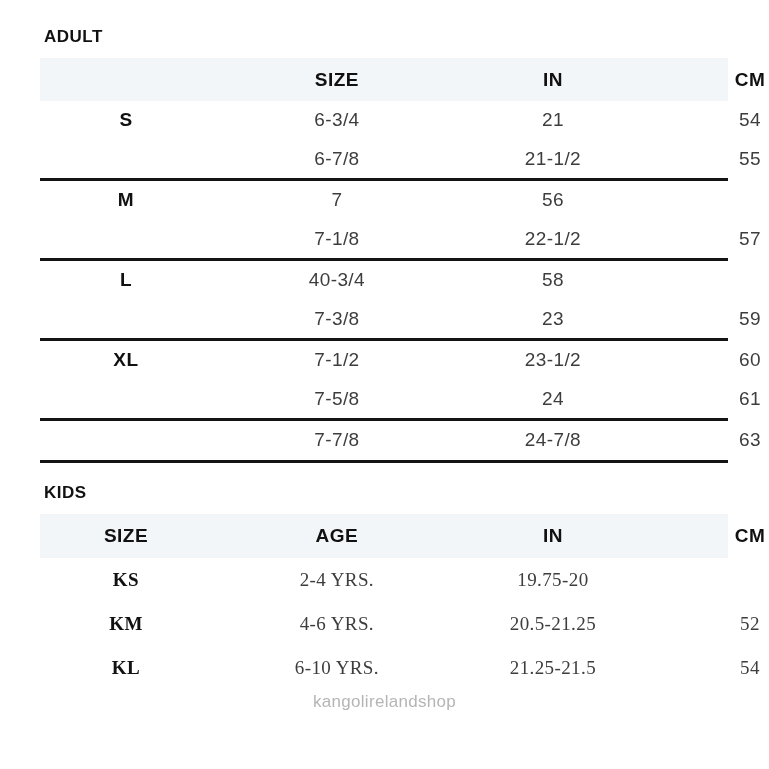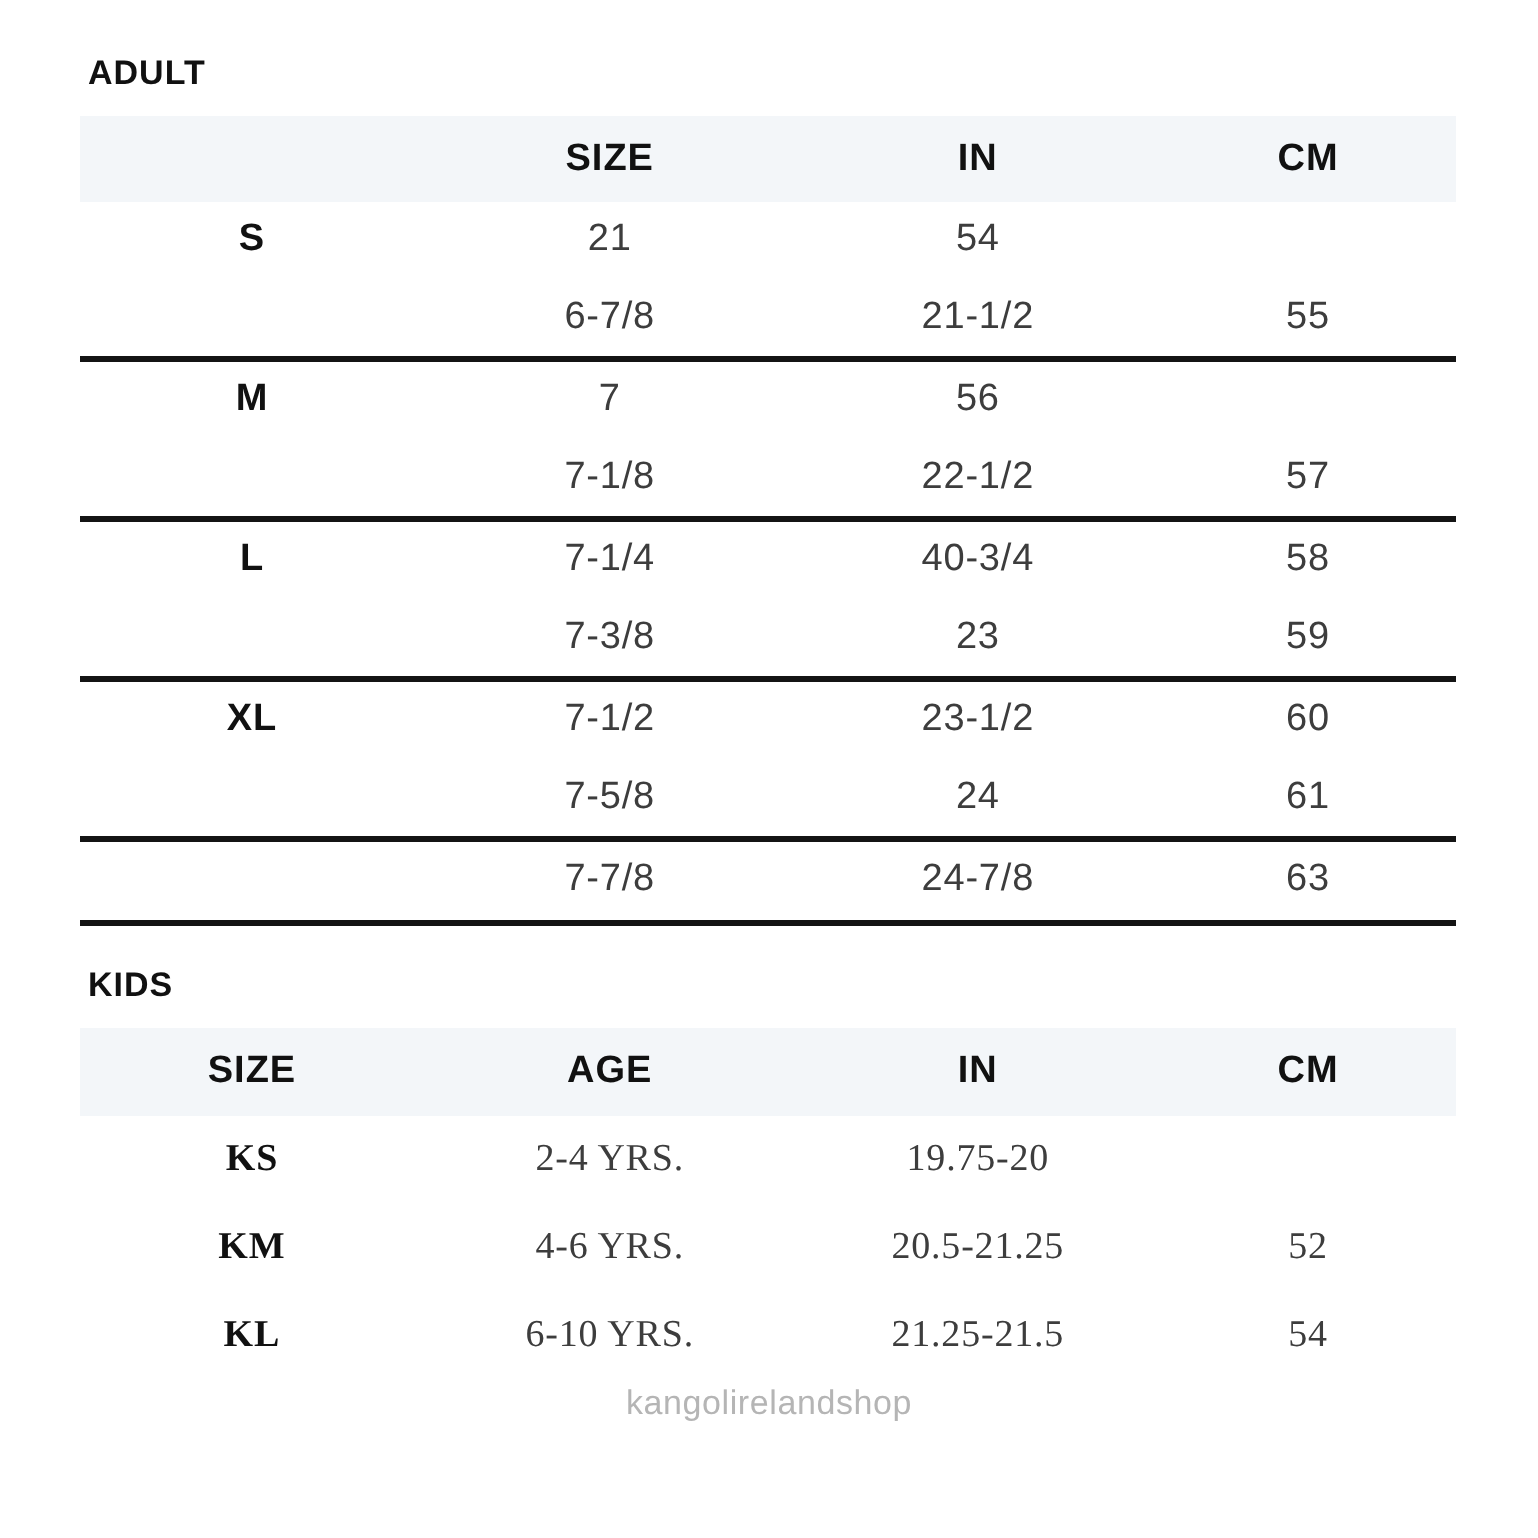--- a/index.html
+++ b/index.html
@@ -24,20 +24,21 @@
   .section-title.kids { margin-top: 21px; }
 
   .table {
     margin-left: 40px;
     width: 688px;
   }
   .tr, .thead {
     display: grid;
     grid-template-columns: 25% 27% 26.5% 21.5%;
     align-items: center;
+    gap: 32px;
   }
   .thead {
     height: 43px;
     background: #f3f6f9;
   }
   .th {
     text-align: center;
     font-weight: 700;
     font-size: 19px;
     letter-spacing: 0.5px;
@@ -84,20 +85,21 @@
     <div class="thead">
       <div class="th"></div>
       <div class="th">SIZE</div>
       <div class="th">IN</div>
       <div class="th">CM</div>
     </div>
 
     <div class="group">
       <div class="tr">
         <div class="td label">S</div>
+        <div class="td">6-3/4</div>
         <div class="td">21</div>
         <div class="td">54</div>
       </div>
       <div class="tr">
         <div class="td label"></div>
         <div class="td">6-7/8</div>
         <div class="td">21-1/2</div>
         <div class="td">55</div>
       </div>
     </div>
@@ -112,21 +114,20 @@
         <div class="td label"></div>
         <div class="td">7-1/8</div>
         <div class="td">22-1/2</div>
         <div class="td">57</div>
       </div>
     </div>
 
     <div class="group">
       <div class="tr">
         <div class="td label">L</div>
-        <div class="td">7-1/4</div>
         <div class="td">40-3/4</div>
         <div class="td">58</div>
       </div>
       <div class="tr">
         <div class="td label"></div>
         <div class="td">7-3/8</div>
         <div class="td">23</div>
         <div class="td">59</div>
       </div>
     </div>

